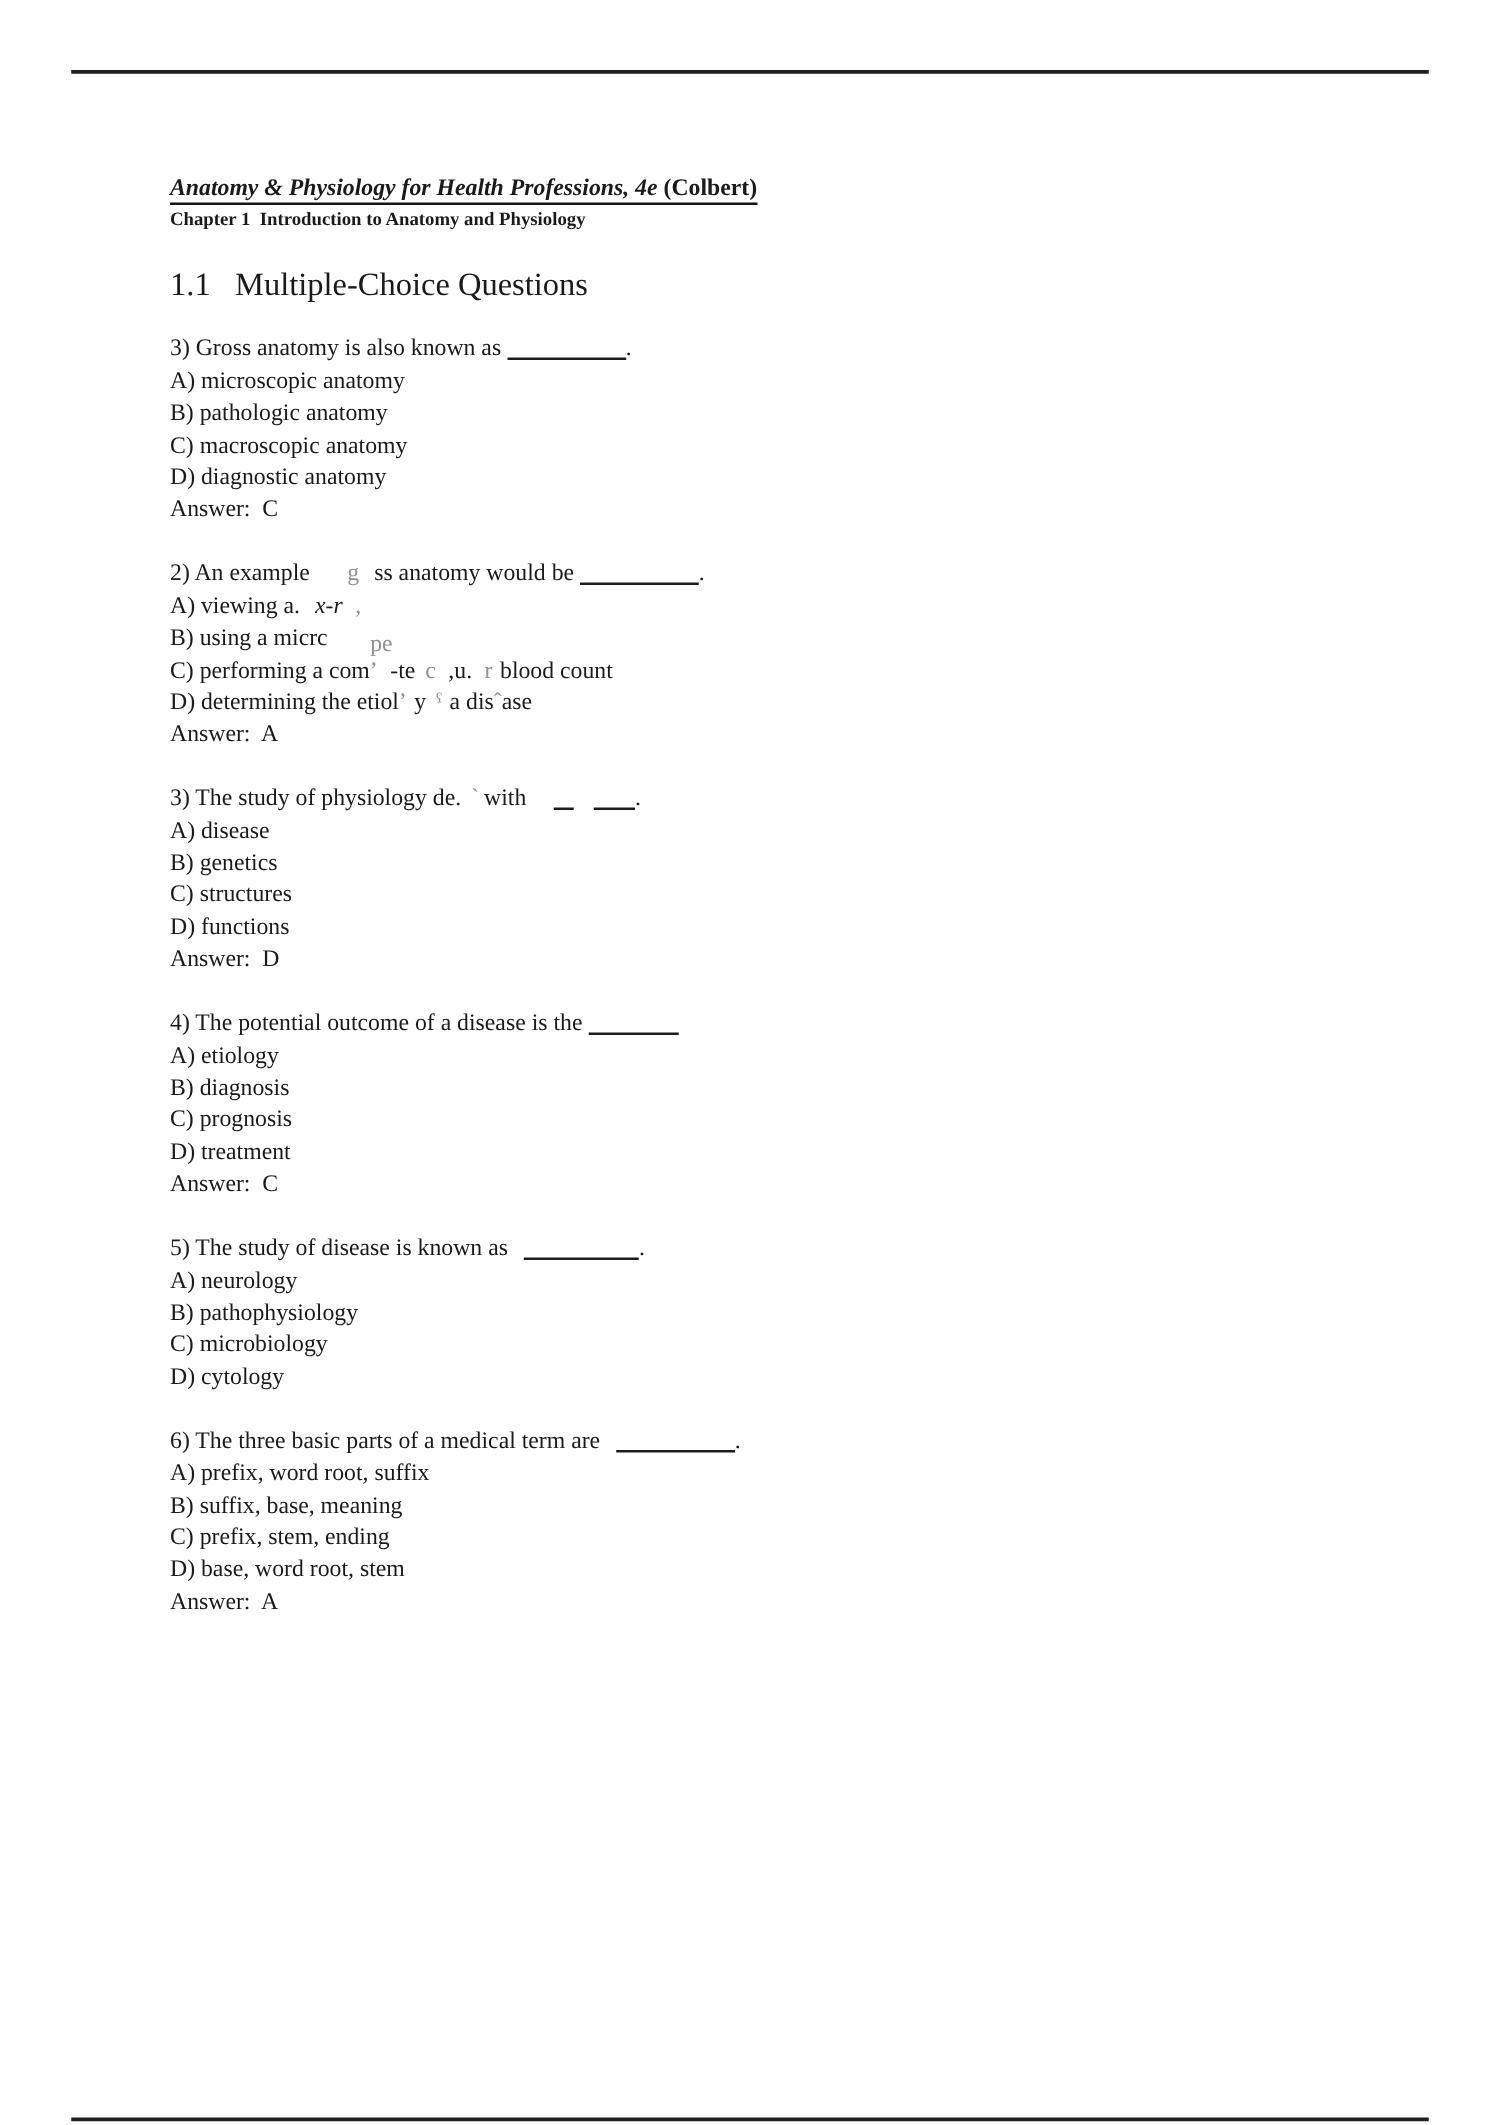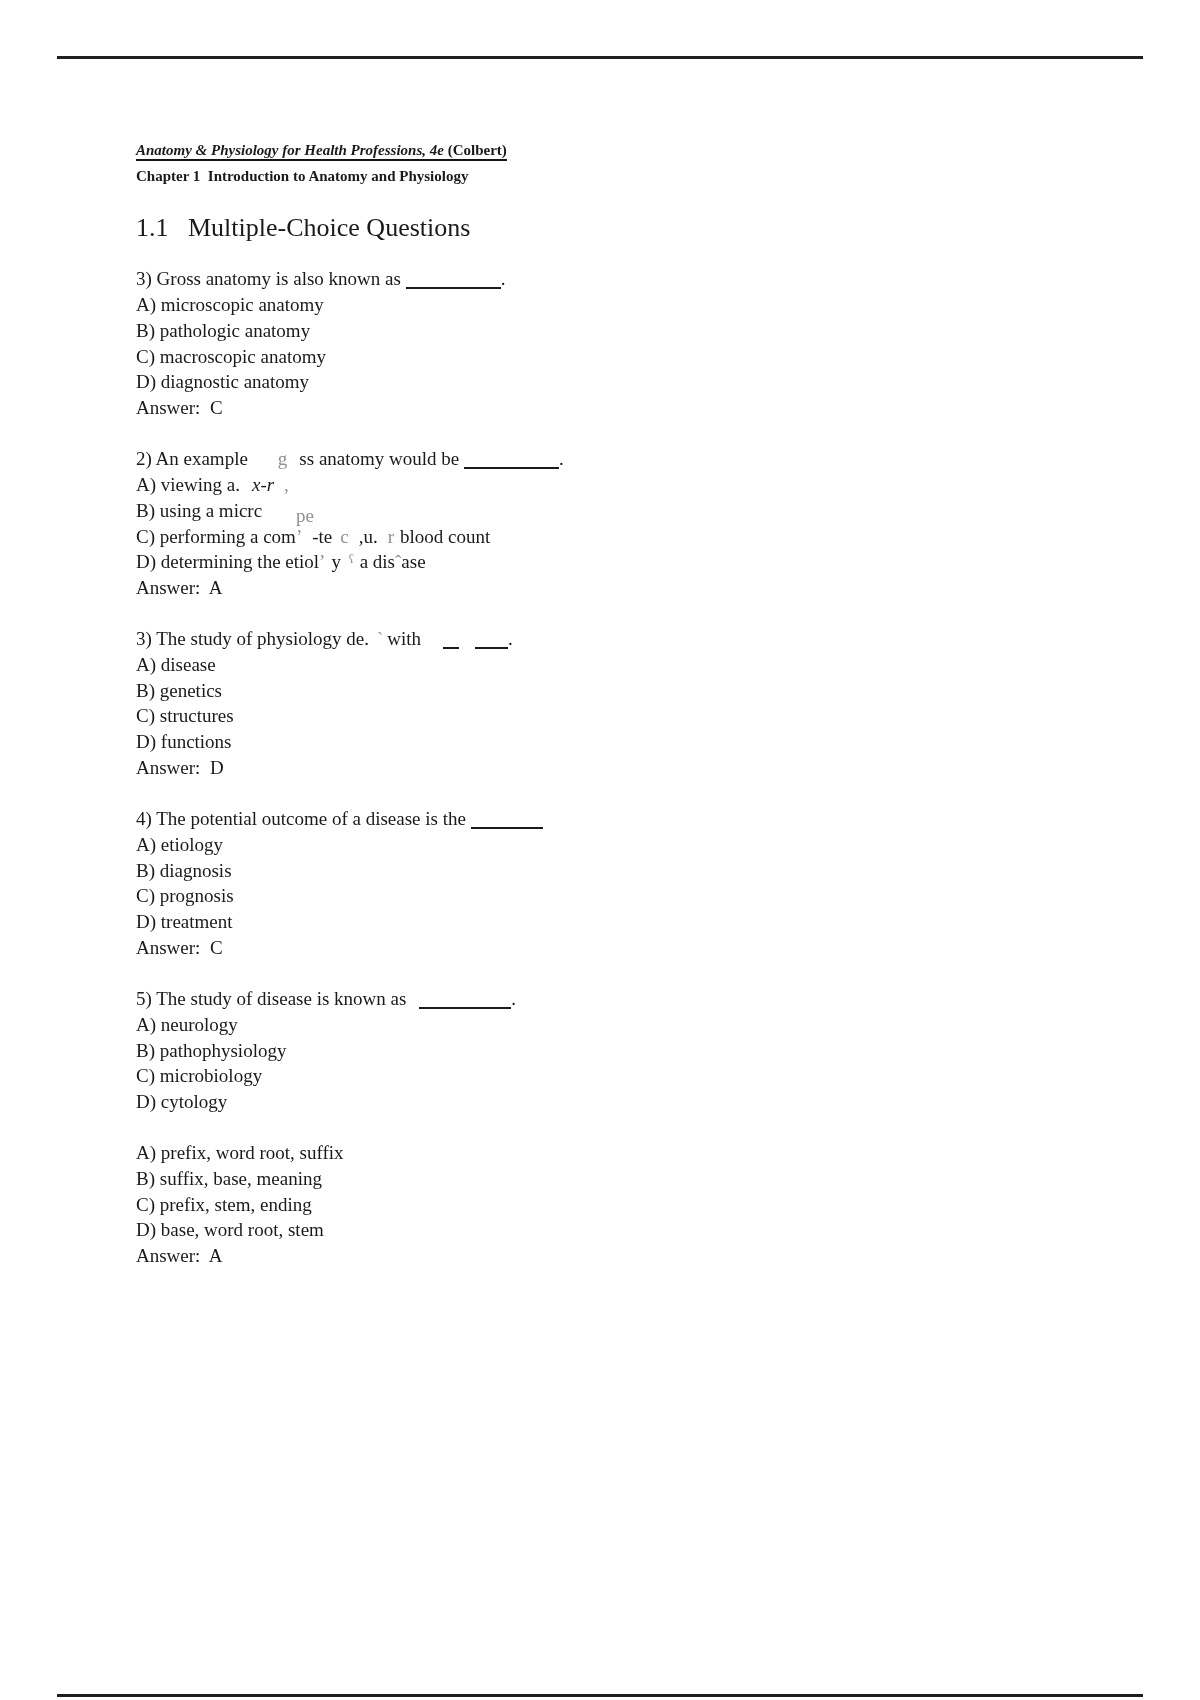--- a/index.html
+++ b/index.html
@@ -8,21 +8,21 @@
     width:1200px;height:1700px;
     background:#ffffff;
     font-family:"Liberation Serif", serif;
     color:#1a1a1a;
     overflow:hidden;
   }
   .rule{position:absolute;left:57px;width:1086px;height:3px;background:#1f1f1f;}
   .rule.top{top:56px;}
   .rule.bottom{top:1694px;}
   .content{position:absolute;left:136px;top:138px;right:60px;}
-  .title-line{font-size:15px;font-weight:bold;line-height:25.7px;white-space:pre-wrap;}
+  .title-line{font-size:19px;font-weight:bold;line-height:25.7px;white-space:pre-wrap;}
   .book-title{border-bottom:2px solid #141414;padding-bottom:1px;}
   .book-title em{font-style:italic;}
   .chapter-line{font-size:15px;font-weight:bold;line-height:25.7px;white-space:pre-wrap;}
   .section-heading{font-size:26px;line-height:25.7px;margin-top:25.7px;margin-bottom:25.7px;white-space:pre-wrap;}
   .q-block{margin-bottom:25.7px;}
   .q-line{font-size:19px;line-height:25.7px;white-space:pre-wrap;}
   .gap{display:inline-block;}
   .blank{display:inline-block;height:5px;border-bottom:2.5px solid #1b1b1b;vertical-align:-4px;}
   .f{color:#909090;filter:blur(0.4px);}
   .i{font-style:italic;}
@@ -76,20 +76,21 @@
           <div class="q-line">Answer:  C</div>
         </div>
         <div class="q-block">
           <div class="q-line"><span>5) The study of disease is known as </span><span class="gap" style="width: 8px;"></span><span class="blank" style="width: 92px;"></span><span>.</span></div>
           <div class="q-line"><span>A) neurology</span></div>
           <div class="q-line"><span>B) pathophysiology</span></div>
           <div class="q-line"><span>C) microbiology</span></div>
           <div class="q-line"><span>D) cytology</span></div>
         </div>
         <div class="q-block">
+          <div class="q-line"><span>6) The three basic parts of a medical term are </span><span class="gap" style="width: 8px;"></span><span class="blank" style="width: 95px;"></span><span>.</span></div>
           <div class="q-line"><span>A) prefix, word root, suffix</span></div>
           <div class="q-line"><span>B) suffix, base, meaning</span></div>
           <div class="q-line"><span>C) prefix, stem, ending</span></div>
           <div class="q-line"><span>D) base, word root, stem</span></div>
           <div class="q-line">Answer:  A</div>
         </div>
       </div>
   </div>
 
   <div class="rule bottom"></div>

